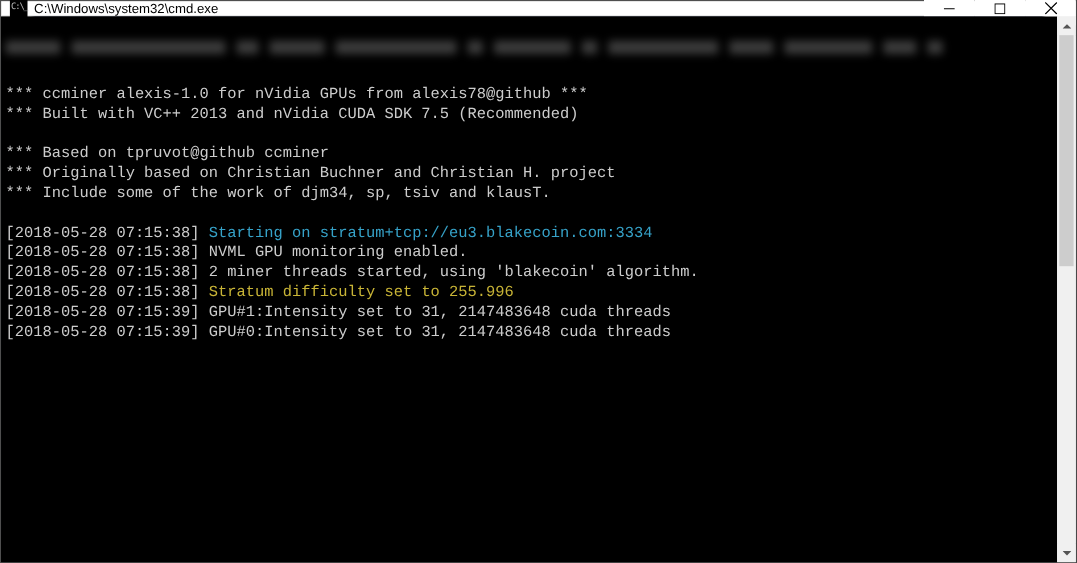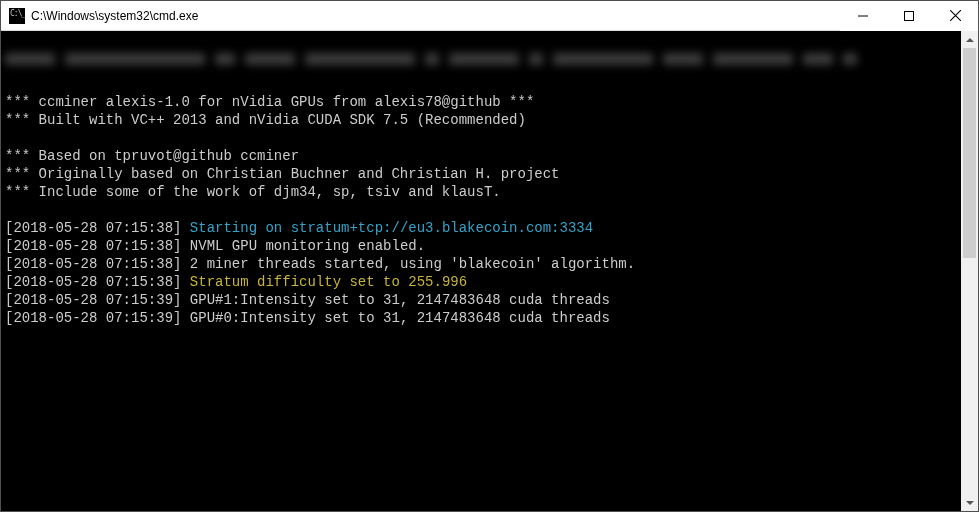--- a/index.html
+++ b/index.html
@@ -4,21 +4,21 @@
 <style>
   * { margin: 0; padding: 0; box-sizing: border-box; }
   html, body { width: 979px; height: 512px; font-family: "Segoe UI", Arial, sans-serif; background: #fff; overflow: hidden; }
   .window {
     width: 979px; height: 512px;
     border: 1px solid #4f4f4f;
     display: flex; flex-direction: column;
     background: #000;
   }
   .titlebar {
-    height: 30px;
+    height: 14px;
     background: #ffffff;
     display: flex; align-items: center;
     border-bottom: 1px solid #dcdcdc;
     user-select: none;
   }
   .titlebar .app-icon {
     width: 16px; height: 16px;
     margin: 0 6px 0 8px;
     position: relative;
     background: #000;

